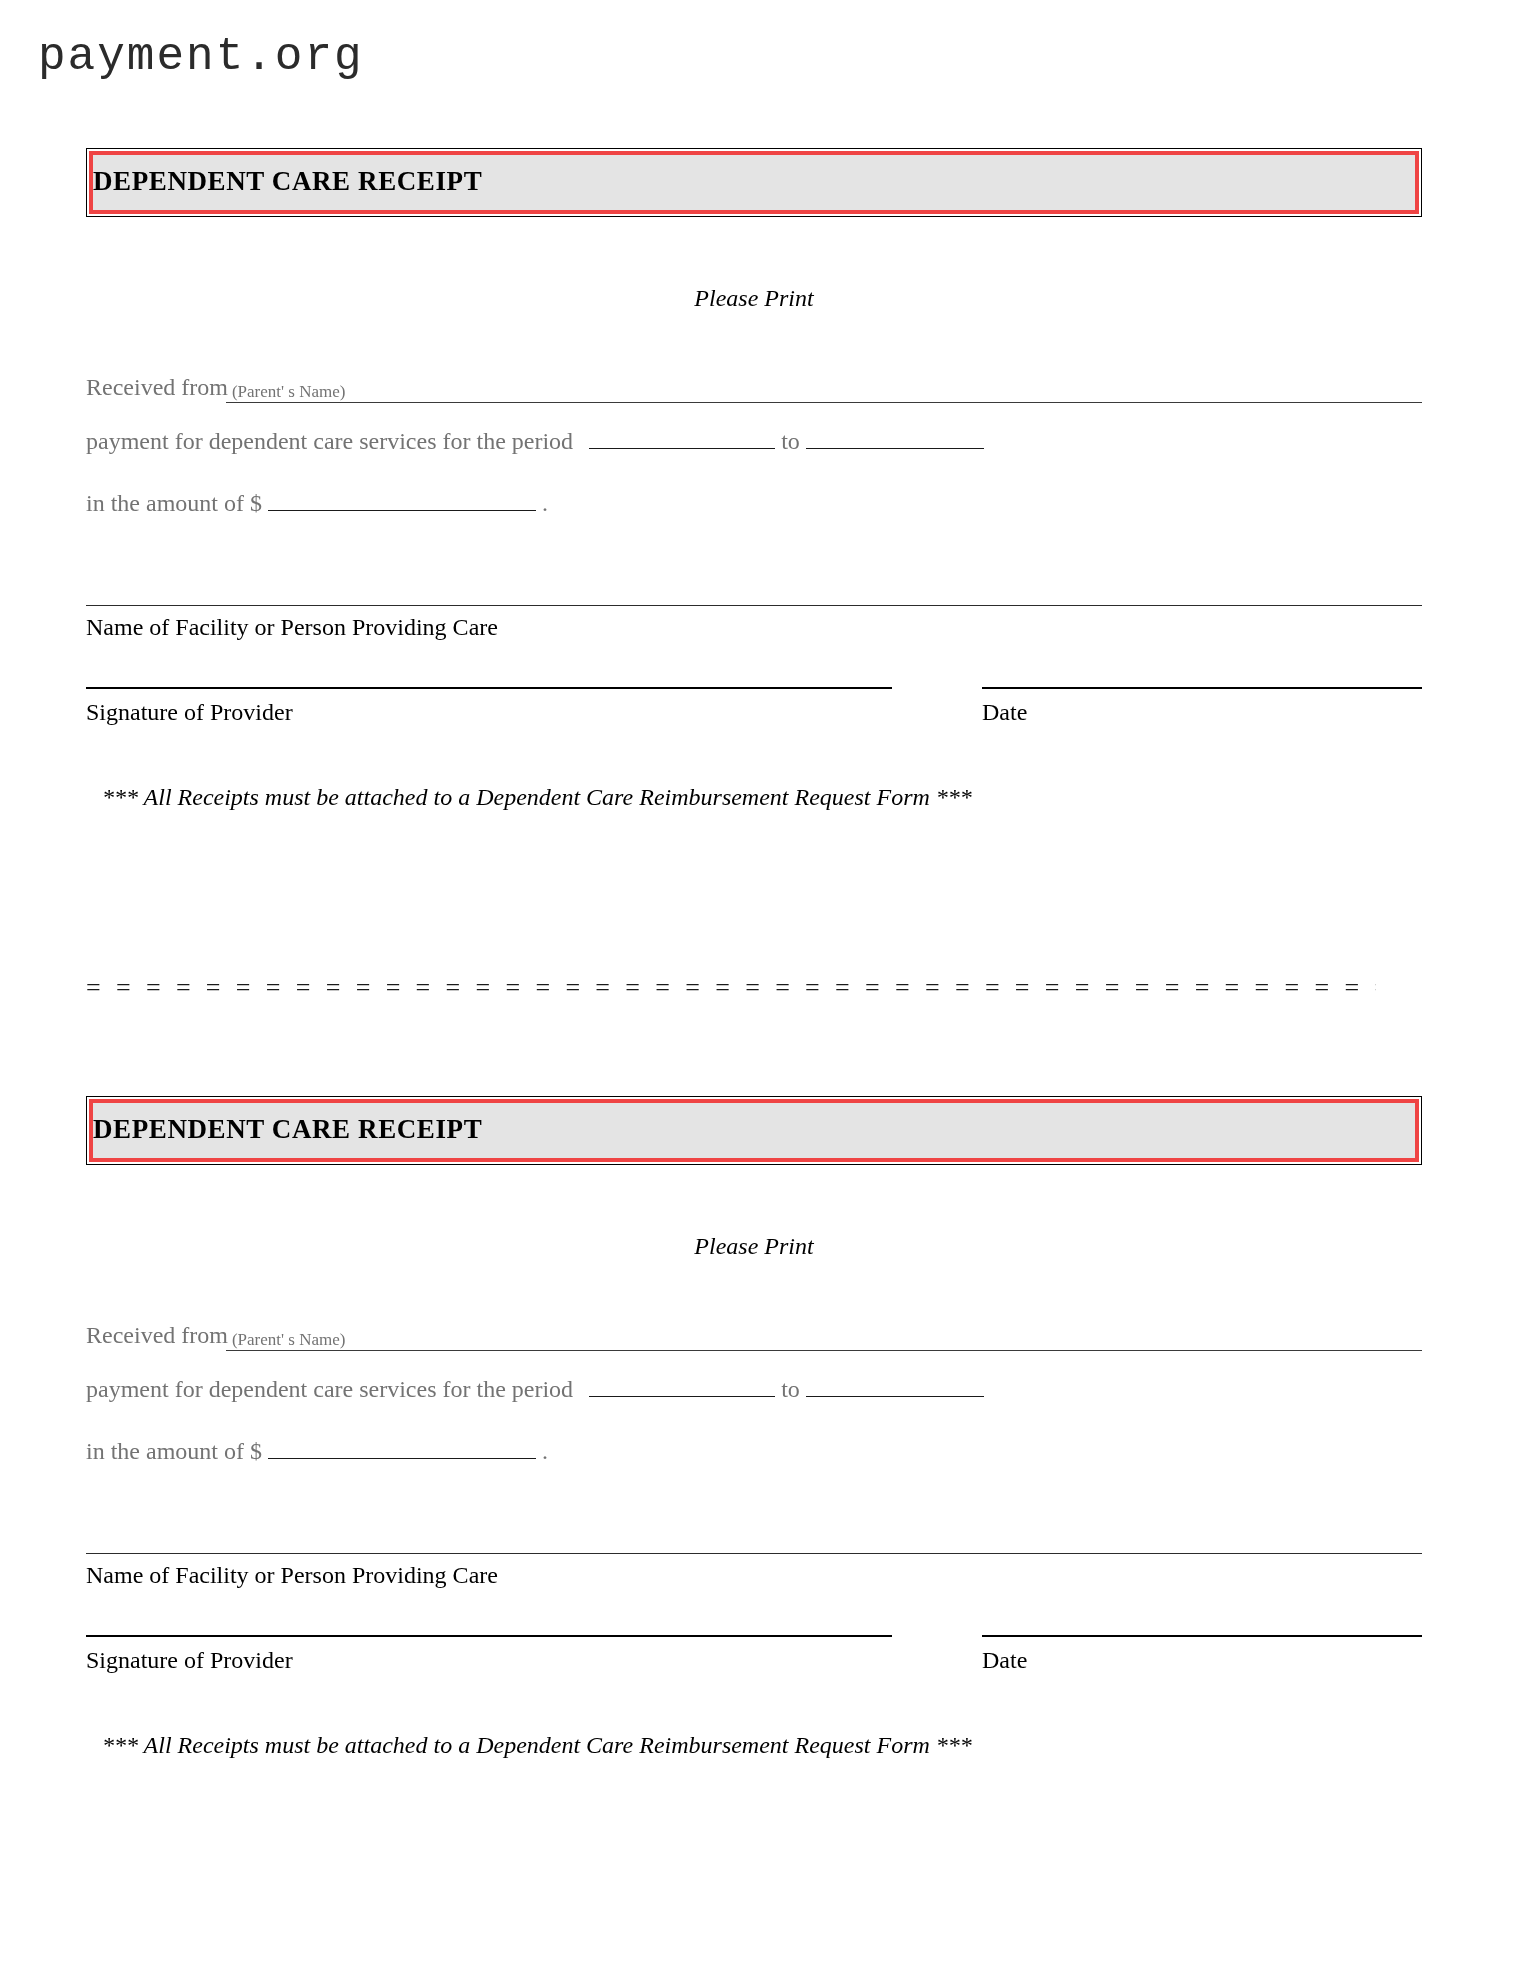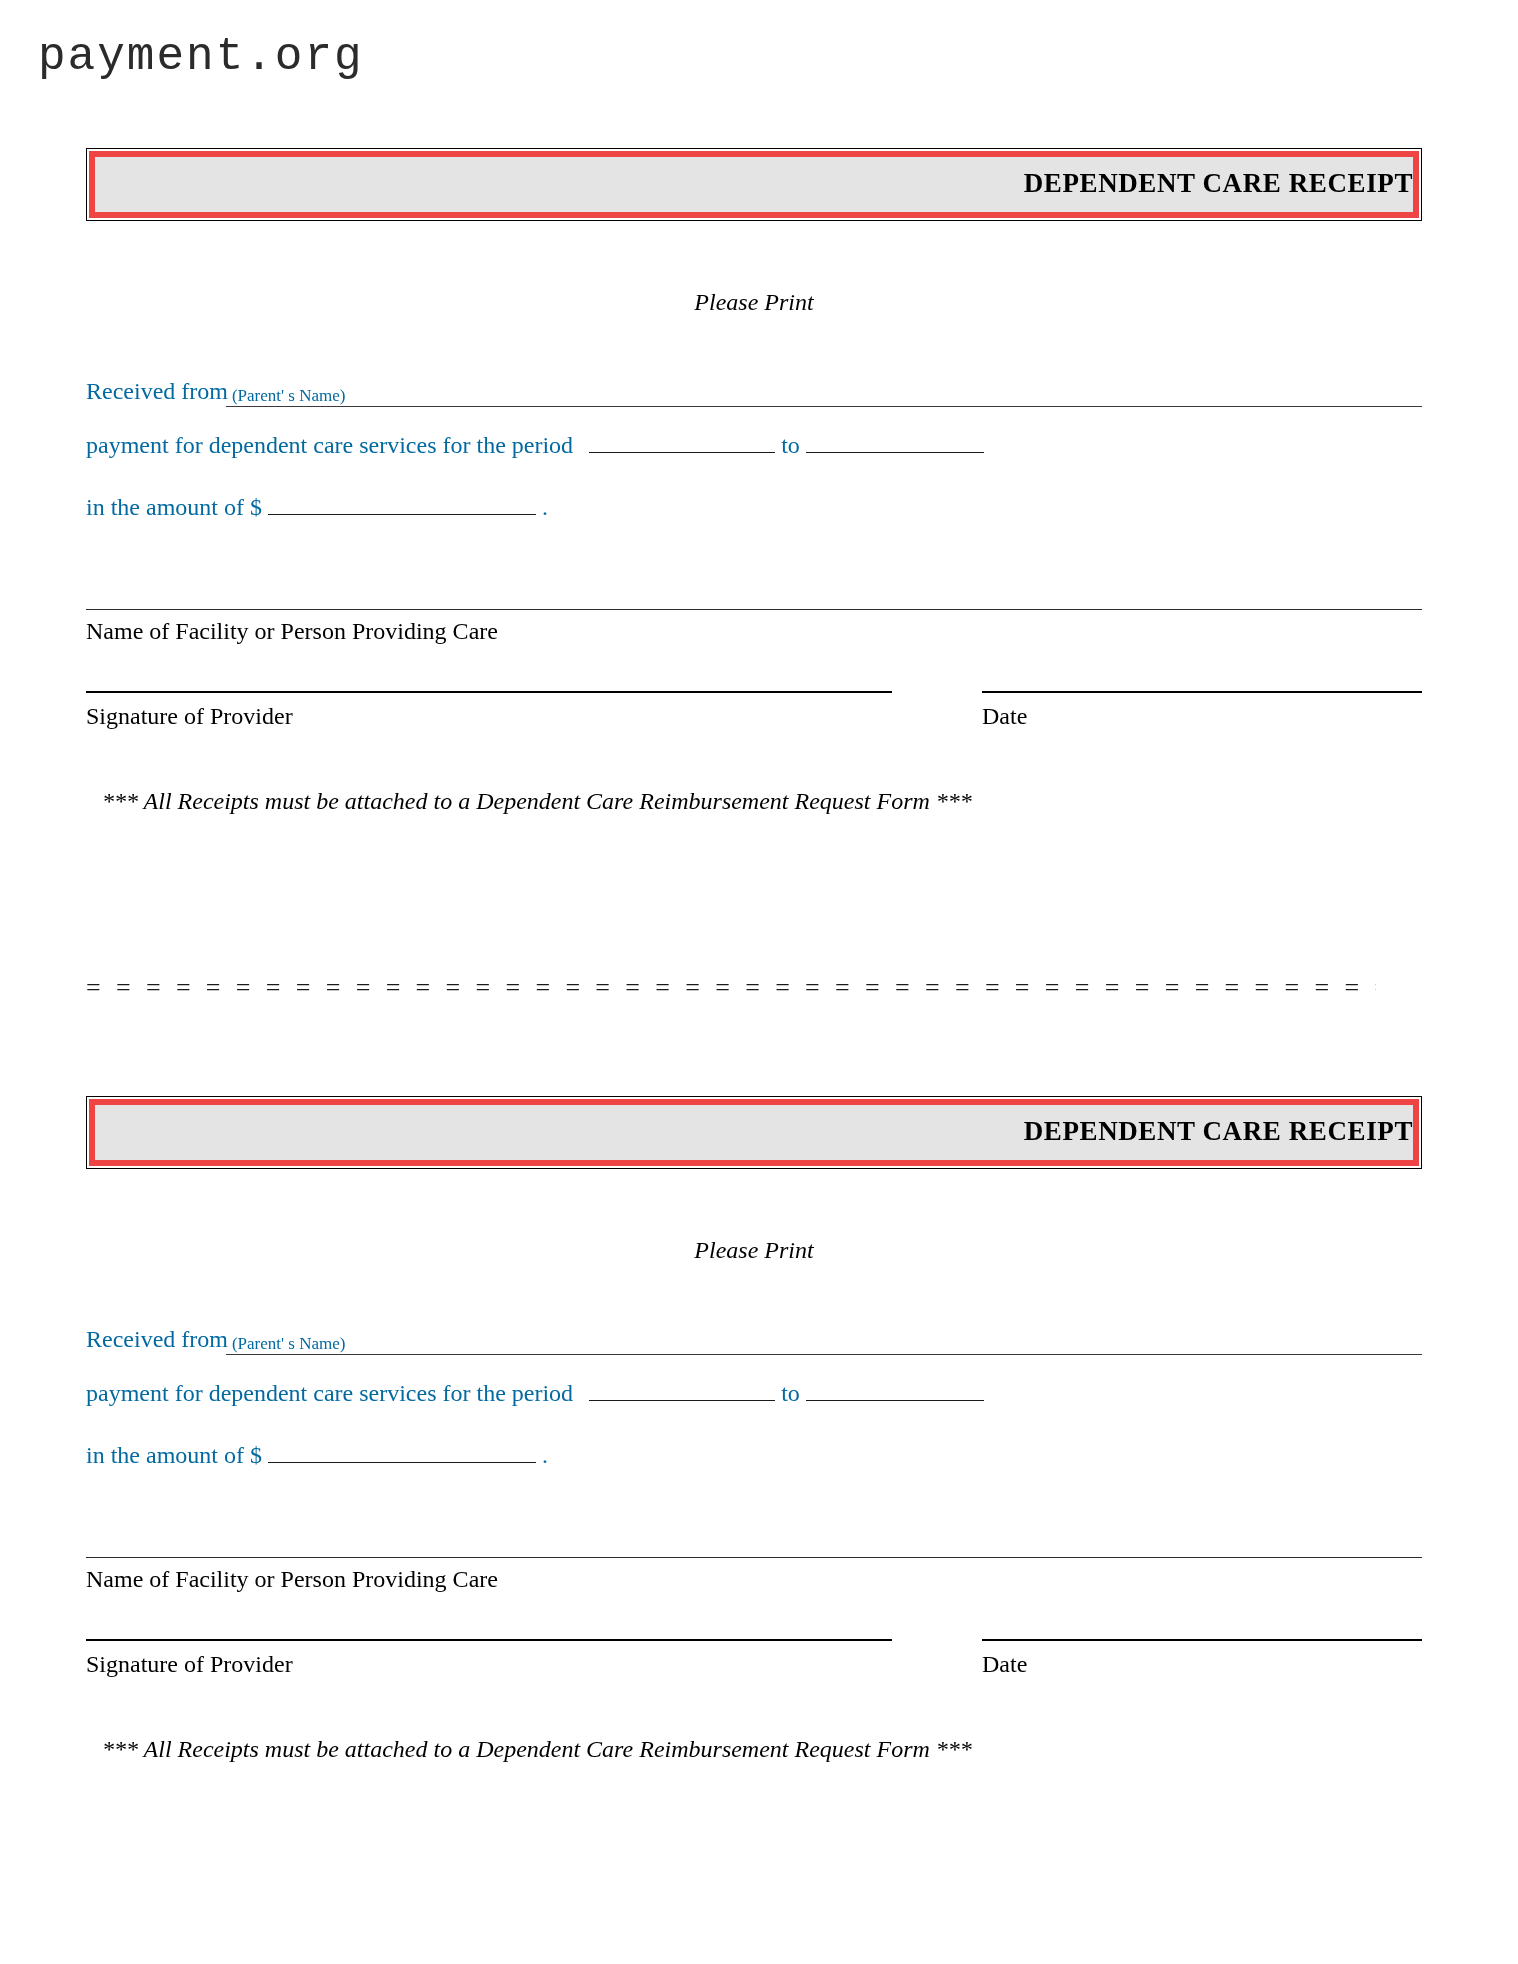--- a/index.html
+++ b/index.html
@@ -49,23 +49,23 @@
   .receipt--two { top: 1096px; }
 
   
   .title-bar {
     border: 1px solid #000000;
     padding: 2px;
     background: #ffffff;
     box-sizing: border-box;
   }
   .title-bar-inner {
-    border: 6px solid #ef4444;
+    border: 4px solid #ef4444;
     background: #e4e4e4;
-    text-align: right;
+    text-align: left;
     padding: 11px 0 13px 0;
     box-sizing: border-box;
   }
   .title-text {
     font-family: "Liberation Serif", "DejaVu Serif", serif;
     font-weight: bold;
     font-size: 27px;
     letter-spacing: 0.6px;
     color: #000000;
     display: inline-block;
@@ -76,21 +76,21 @@
     font-style: italic;
     font-size: 24px;
     margin-top: 68px;
     color: #000000;
   }
 
   
   .row {
     position: relative;
     font-size: 24px;
-    color: #0369a1;
+    color: #737373;
     white-space: nowrap;
   }
   .row-received { margin-top: 62px; }
   .row-period   { margin-top: 27px; }
   .row-amount   { margin-top: 35px; }
 
   .label { display: inline-block; vertical-align: baseline; }
 
   .parenthetical {
     font-size: 17px;

